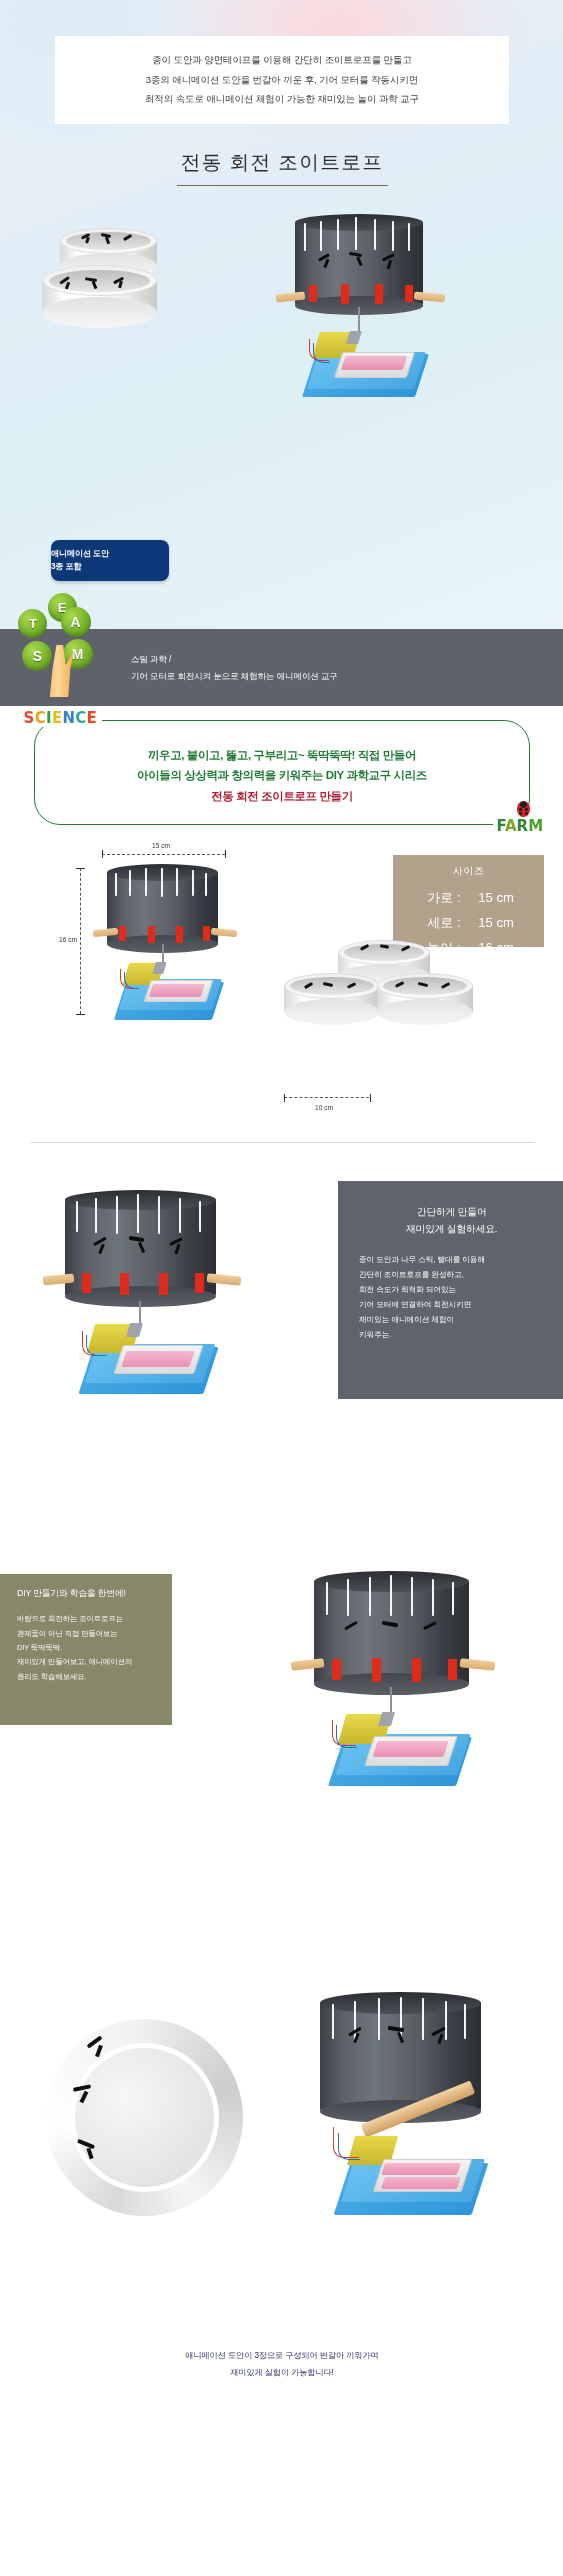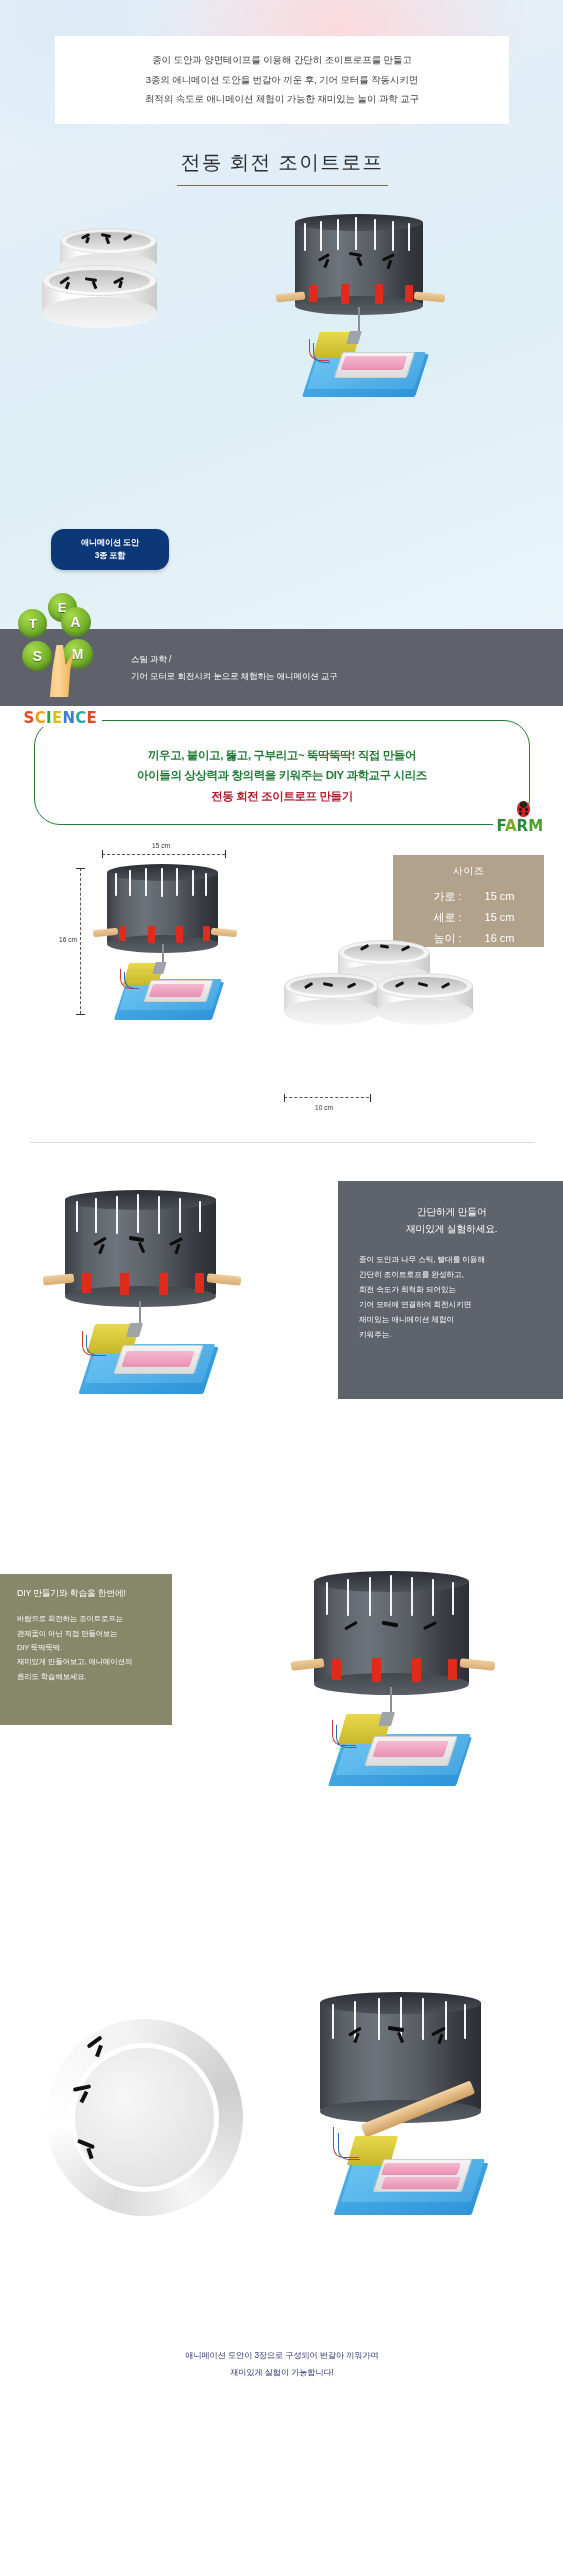--- a/index.html
+++ b/index.html
@@ -48,27 +48,27 @@
     padding: 0 11.8px 9.2px;
   }
   .hero-title-rule {
     width: 211px; height: 0.7px;
     background: #7d6a4c;
     margin: 0 auto;
   }
 
   .badge-anim {
     position: absolute;
-    left: 51px; top: 529px;
+    left: 51px; top: 540px;
     width: 118px; height: 41px;
     background: #0d3878;
-    border-radius: 13px;
+    border-radius: 8px;
     color: #fff;
     display: flex; flex-direction: column;
-    align-items: center; justify-content: center;
+    justify-content: center;
     font-size: 8.2px; line-height: 1.55; font-weight: bold;
     letter-spacing: -0.2px;
     box-shadow: 0 1.3px 3.3px rgba(0,0,0,0.18);
   }
 
   
   .art { position: absolute; }
   .ring-body {
     position: absolute; left: 0; right: 0;
     background: linear-gradient(90deg,#d8d8d8 0%,#fdfdfd 18%,#ffffff 40%,#ededed 72%,#c9c9c9 100%);
@@ -275,23 +275,22 @@
   .size-box {
     position: absolute;
     right: 19.7px; top: 21px;
     width: 151px; height: 92px;
     background: #b2a18b;
     color: #ffffff;
     padding: 10.5px 0 0;
   }
   .size-title { text-align:center; font-size: 9.8px; margin-bottom: 7.9px; letter-spacing:0.7px;}
   .size-row {
-    display:flex; font-size: 11px; line-height: 1.9;
+    display:flex; font-size: 13px; line-height: 1.9;
     padding: 0 23.6px 0 34px;
-    justify-content: center;
   }
   .size-row .k { width: 51px; }
   .size-row .v { }
 
   .dim-label {
     position: absolute;
     font-size: 6.6px; color: #333;
     font-family: "Liberation Sans", sans-serif;
   }
   .dim-line-h {

